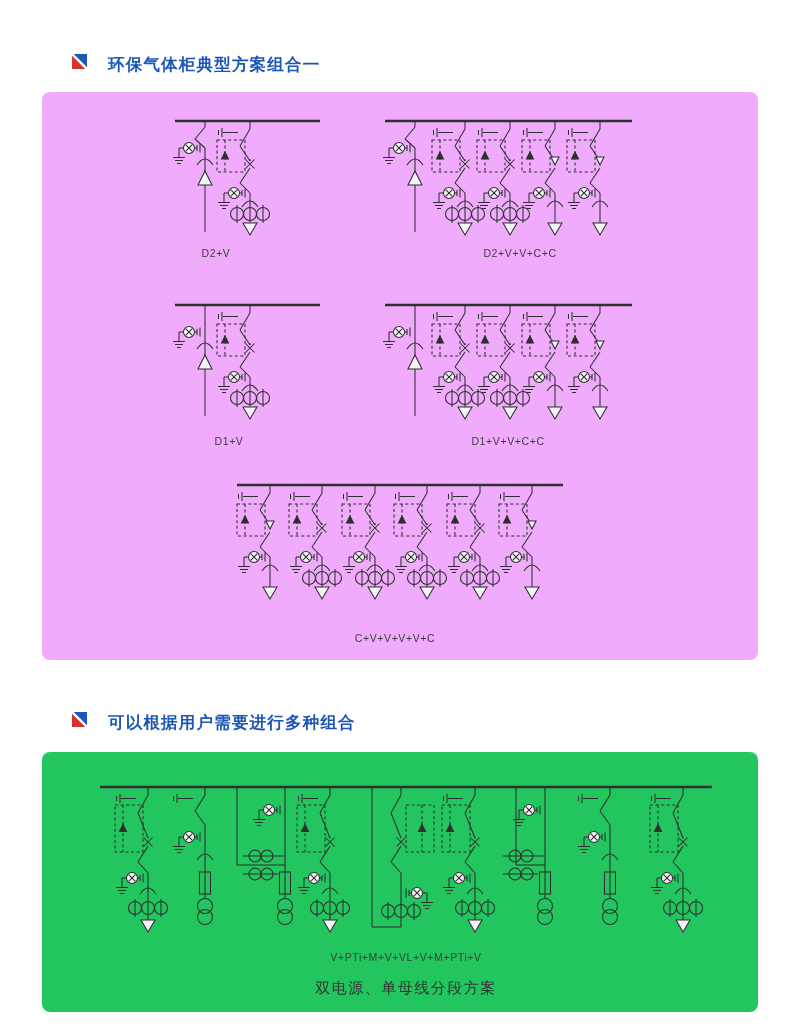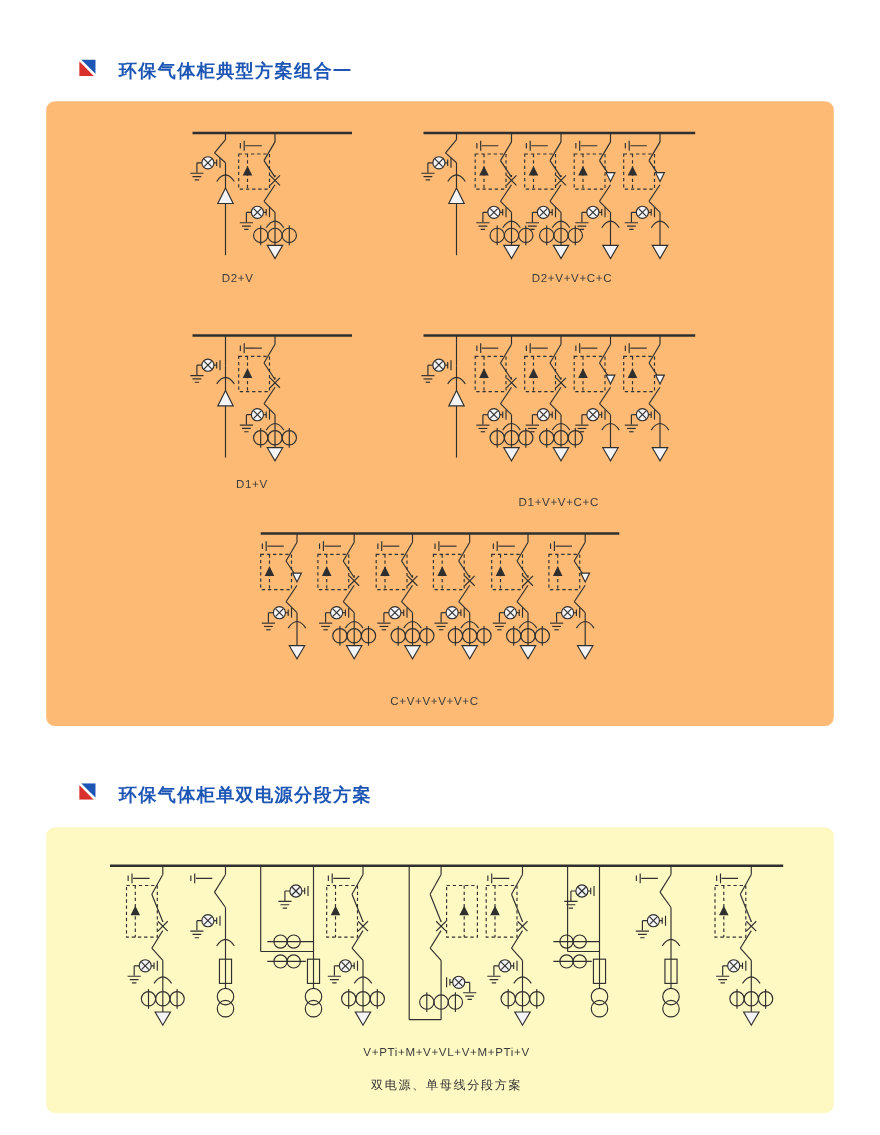--- a/index.html
+++ b/index.html
@@ -7,37 +7,37 @@
         font-family:"Liberation Sans",sans-serif;}
   .section-head{position:absolute;left:44px;display:flex;gap:21px;margin-left:28px;}
   .flag{width:15px;height:15px;flex:0 0 auto;}
   .section-title{font-size:16.5px;font-weight:700;letter-spacing:1.2px;margin:0;}
   .panel{position:absolute;left:42px;width:716px;border-radius:8px;}
   #panel1{top:92px;height:568px;}
   #panel2{top:752px;height:260px;}
   .panel svg{position:absolute;left:0;top:0;}
   .diag-label{position:absolute;transform:translateX(-50%);font-size:10.5px;letter-spacing:.6px;
               color:#3c3c3c;white-space:nowrap;}
-  .cn-label{font-size:11px;color:#333;letter-spacing:1.5px;font-family:Liberation Mono, monospace;}
+  .cn-label{font-size:15px;color:#333;letter-spacing:1.5px;font-family:Liberation Mono, monospace;}
   .note{position:absolute;left:42px;top:674px;font-size:12.5px;color:#2e2e2e;letter-spacing:.5px;}
 </style>
 </head>
 <body>
 
 <div class="page">
 
   <div class="section-head" style="top:54px">
     <svg class="flag" viewBox="0 0 14 14">
       <path d="M1.6 0 H14 V12.4 Z" fill="#1d56b5"></path>
       <path d="M0 1.6 V14 H12.4 Z" fill="#d8302b"></path>
     </svg>
     <h2 class="section-title" style="color: rgb(29, 86, 181);">环保气体柜典型方案组合一</h2>
   </div>
 
-  <div class="panel" id="panel1" style="background: #fdba74;">
+  <div class="panel" id="panel1" style="background: #f0abfc;">
     <svg id="svg1" width="716" height="568" viewBox="0 0 716 568" stroke="#2f2f2f" stroke-width="1.05" fill="none">
         <g>
           <line x1="133" y1="29" x2="278" y2="29" stroke-width="2.3"></line>
           <g>
             <line x1="163" y1="29" x2="163" y2="35"></line>
             <line x1="163" y1="35" x2="153" y2="47"></line>
             <line x1="153" y1="47" x2="163" y2="56"></line>
             <line x1="163" y1="56" x2="163" y2="140"></line>
             <line x1="158" y1="51.5" x2="158" y2="60.5"></line>
             <line x1="155" y1="53" x2="155" y2="59"></line>
@@ -622,34 +622,34 @@
             <line x1="460" y1="477.5" x2="468" y2="477.5"></line>
             <line x1="462" y1="480.5" x2="466" y2="480.5"></line>
             <path d="M 482 479 Q 490 467 498 479" fill="none"></path>
             <polygon points="483,495 497,495 490,507" fill="#f4f4f6"></polygon>
           </g>
         </g>
       </svg>
     <div class="diag-label" style="left:174px;top:155px">D2+V</div>
     <div class="diag-label" style="left:478px;top:155px">D2+V+V+C+C</div>
     <div class="diag-label" style="left:187px;top:343px">D1+V</div>
-    <div class="diag-label" style="left:466px;top:359px">D1+V+V+C+C</div>
+    <div class="diag-label" style="left:466px;top:343px">D1+V+V+C+C</div>
     <div class="diag-label" style="left:353px;top:540px">C+V+V+V+V+C</div>
   </div>
 
 
   <div class="section-head" style="top:712px">
     <svg class="flag" viewBox="0 0 14 14">
       <path d="M1.6 0 H14 V12.4 Z" fill="#1d56b5"></path>
       <path d="M0 1.6 V14 H12.4 Z" fill="#d8302b"></path>
     </svg>
-    <h2 class="section-title" style="color: rgb(29, 86, 181);">环保气体柜单双电源分段方案</h2>
+    <h2 class="section-title" style="color: rgb(29, 86, 181);">可以根据用户需要进行多种组合</h2>
   </div>
 
-  <div class="panel" id="panel2" style="background: #fef9c3;">
+  <div class="panel" id="panel2" style="background: #22c55e;">
     <svg id="svg2" width="716" height="260" viewBox="0 0 716 260" stroke="#2f2f2f" stroke-width="1.05" fill="none">
         <g>
           <line x1="58" y1="35" x2="670" y2="35" stroke-width="2.3"></line>
           <g>
             <line x1="106" y1="35" x2="106" y2="43"></line>
             <line x1="78" y1="42" x2="78" y2="51"></line>
             <line x1="74.5" y1="44" x2="74.5" y2="49"></line>
             <line x1="79" y1="46.5" x2="94" y2="46.5"></line>
             <line x1="106" y1="43" x2="96" y2="61"></line>
             <line x1="96" y1="61" x2="106" y2="86"></line>

